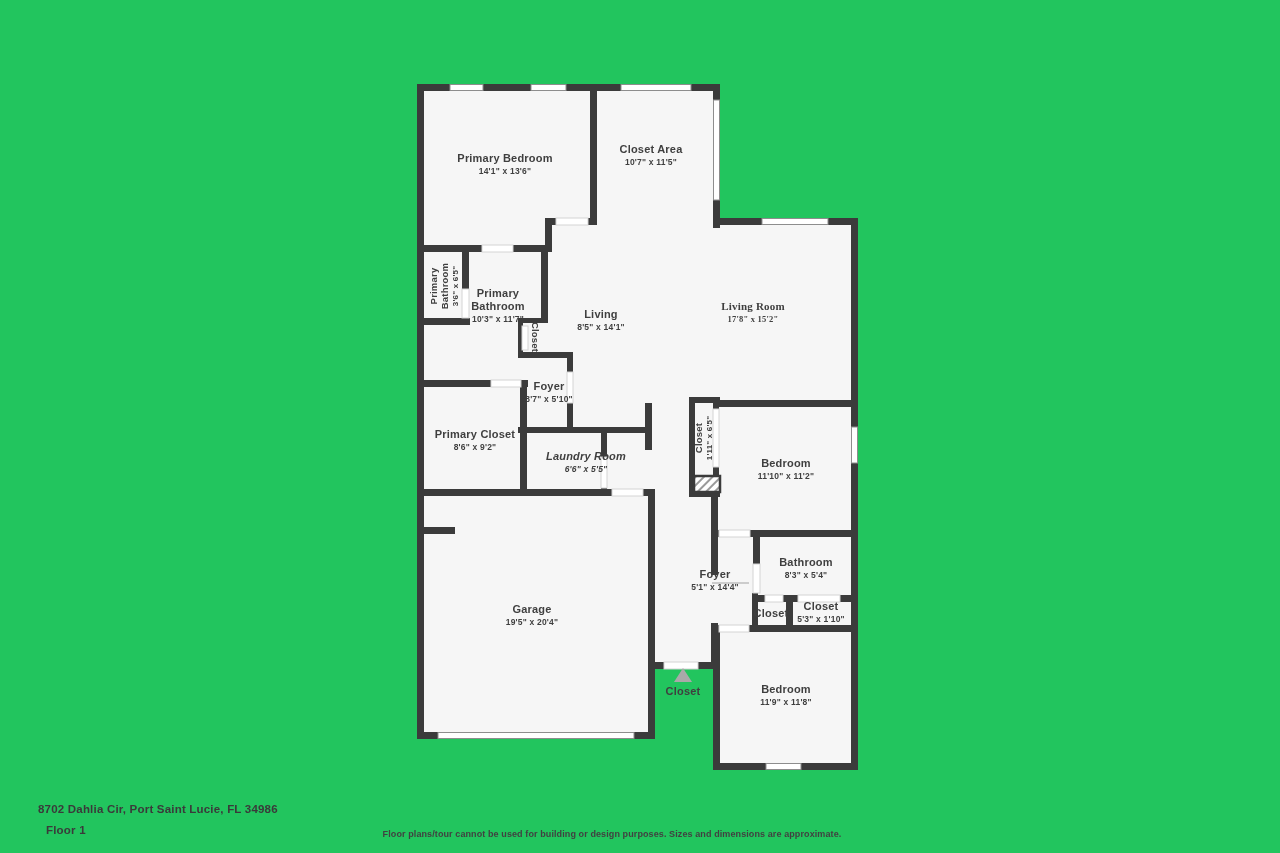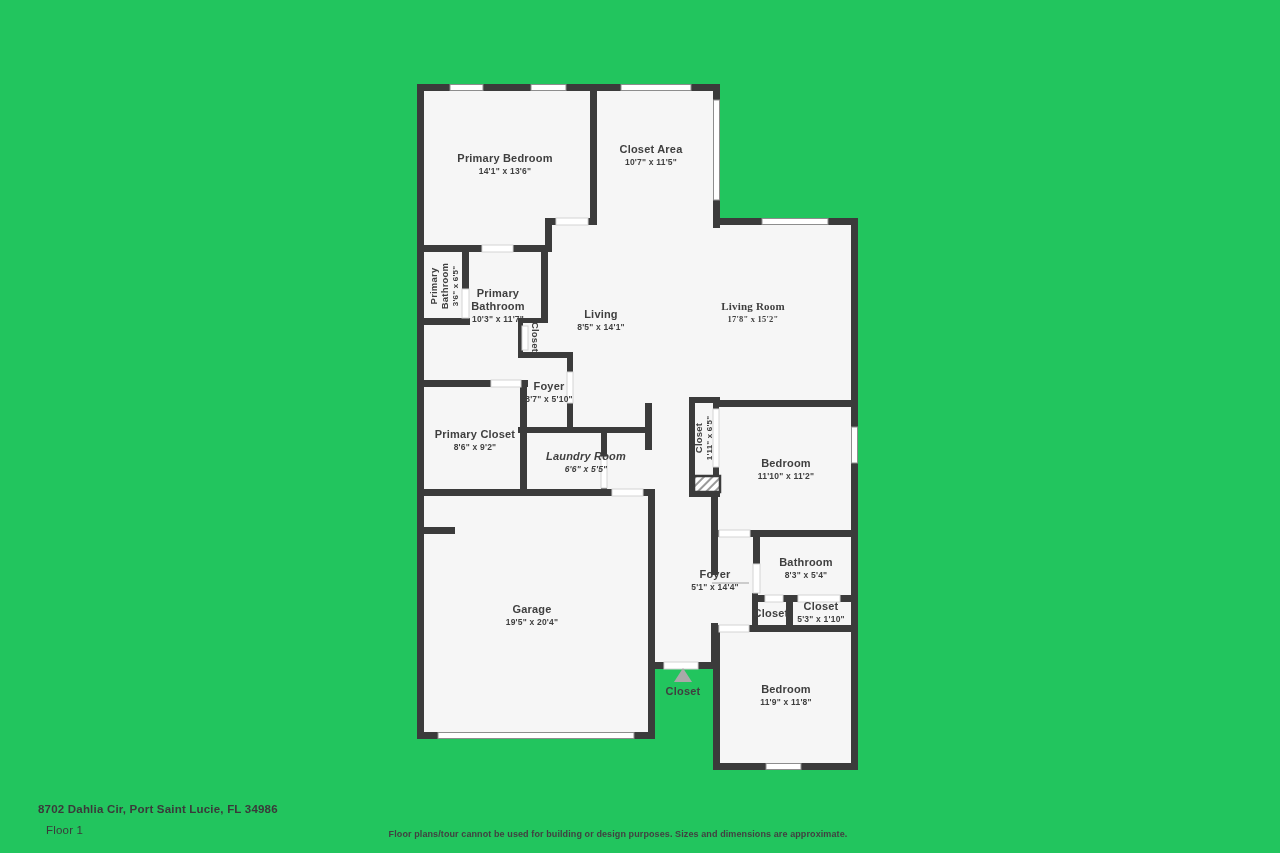--- a/index.html
+++ b/index.html
@@ -8,23 +8,23 @@
   .plan-svg{position:absolute;left:0;top:0;}
   .labels{position:absolute;left:0;top:0;width:1280px;height:853px;pointer-events:none;}
   .room-label{position:absolute;transform:translate(-50%,-50%);text-align:center;color:#3f3f3f;line-height:1.18;}
   .room-label.rot-neg{transform:translate(-50%,-50%) rotate(-90deg);}
   .room-label.rot-pos{transform:translate(-50%,-50%) rotate(90deg);}
   .room-name{font-size:11px;font-weight:700;letter-spacing:.2px;white-space:pre-line;}
   .room-dims{font-size:8.5px;font-weight:700;letter-spacing:.2px;margin-top:1px;}
   .room-label.small .room-name{font-size:9.5px;}
   .room-label.small .room-dims{font-size:8px;}
   .footer-address{position:absolute;left:22px;top:803px;font-size:11.5px;font-weight:700;color:#3a3a3a;letter-spacing:.2px;padding-left:16px;}
-  .footer-floor{position:absolute;left:22px;top:824px;font-size:11.5px;font-weight:400;color:#3a3a3a;letter-spacing:.2px;padding-left:24px;}
+  .footer-floor{position:absolute;left:22px;top:824px;font-size:11.5px;font-weight:700;color:#3a3a3a;letter-spacing:.2px;padding-left:24px;}
   .footer-disclaimer{position:absolute;left:0;top:829px;width:1224px;text-align:center;
-                     font-size:9px;font-weight:700;color:#414141;letter-spacing:.1px;padding-left:6px;}
+                     font-size:9px;font-weight:700;color:#414141;letter-spacing:.1px;}
 </style>
 </head>
 <body>
 
 <div class="canvas">
 
   <svg class="plan-svg" width="1280" height="853" viewBox="0 0 1280 853">
     <defs>
       <pattern id="hatch" width="6" height="6" patternUnits="userSpaceOnUse" patternTransform="rotate(45)">
         <rect width="6" height="6" fill="#ffffff"></rect>

